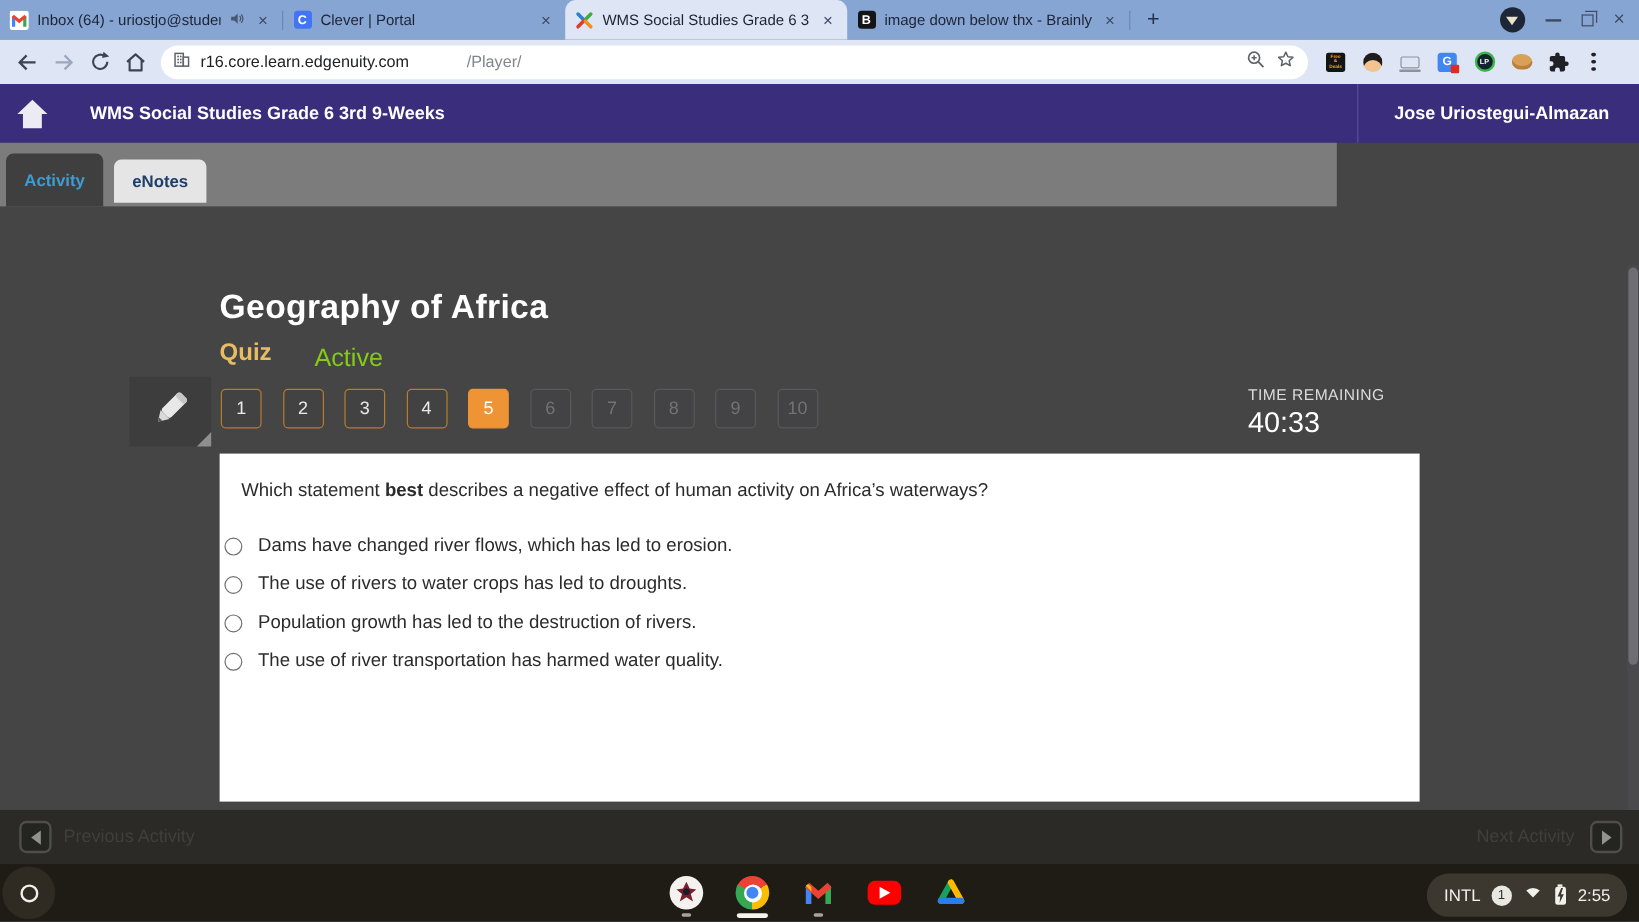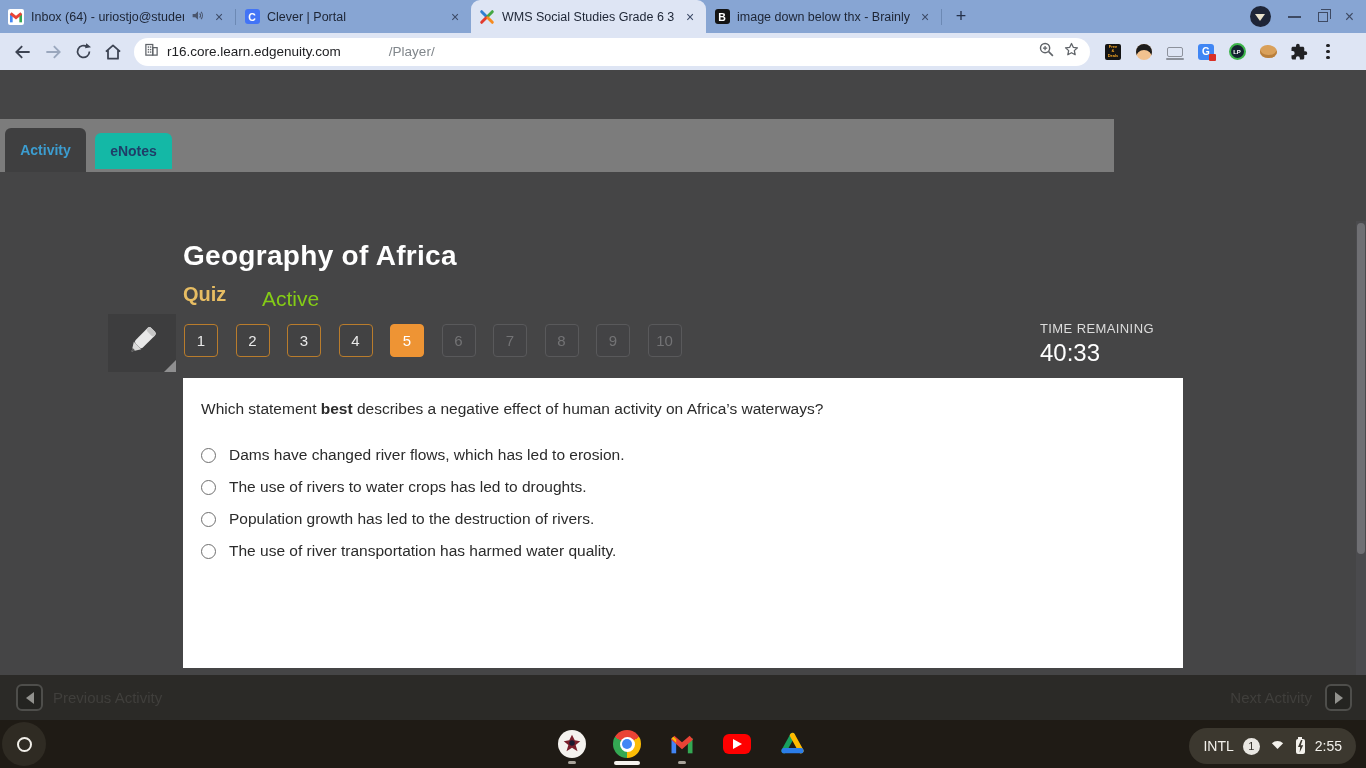--- a/index.html
+++ b/index.html
@@ -46,41 +46,41 @@
   
   .page { position:absolute; top:70px; left:0; width:1366px; height:650px; background:#454546; }
   .site-header { position:absolute; top:0; left:0; width:1366px; height:49px; background:#3a2d7c; display:flex; align-items:center; }
   .home-btn { width:34px; height:38px; margin-left:10px; display:flex; align-items:center; justify-content:center; }
   .site-title { color:#ffffff; font-weight:bold; font-size:15px; margin-left:31px; }
   .user-name { margin-left:auto; color:#ffffff; font-weight:bold; font-size:15px; padding-left:30px; margin-right:25px; border-left:1px solid #5a4e99; line-height:49px; height:49px; display:flex; align-items:center; }
 
   .subtab-bar { position:absolute; top:49px; left:0; width:1114px; height:53px; background:#7c7c7c; }
   .subtab { position:absolute; bottom:0; border-radius:6px 6px 0 0; font-weight:bold; font-size:14px; display:flex; align-items:center; justify-content:center; }
   .subtab.activity { left:5px; width:81px; height:44px; background:#3f3f40; color:#3c9dd0; }
-  .subtab.enotes { left:95px; width:77px; height:36px; bottom:3px; background:#14b8a6; color:#1f3e68; }
+  .subtab.enotes { left:95px; width:77px; height:36px; bottom:3px; background:#e5e5e5; color:#1f3e68; }
 
   .content { position:absolute; top:102px; left:0; width:1366px; height:503px; }
   .quiz-title { position:absolute; left:183px; top:68px; color:#ffffff; font-weight:bold; font-size:28px; letter-spacing:.3px; }
   .quiz-type { position:absolute; left:183px; top:111px; color:#e7bd63; font-weight:bold; font-size:20px; }
   .quiz-status { position:absolute; left:262px; top:115px; color:#84cc16; font-weight:normal; font-size:21px; }
   .toolbox { position:absolute; left:108px; top:142px; width:68px; height:58px; background:#3d3d3e; display:flex; align-items:center; justify-content:center; }
   .toolbox::after { content:""; position:absolute; right:0; bottom:0; width:0; height:0; border-left:12px solid transparent; border-bottom:12px solid #8f8f90; }
   .qnav { position:absolute; left:184px; top:152px; display:flex; gap:17.5px; }
   .qbtn { width:34px; height:33px; border-radius:4px; display:flex; align-items:center; justify-content:center; font-size:15px; }
   .qbtn.done { border:1px solid #b97c2c; color:#e9e9e9; background:#424243; }
   .qbtn.current { border:1px solid #ee9434; background:#ee9434; color:#ffffff; }
   .qbtn.disabled { border:1px solid #59595b; color:#737375; background:#434345; }
   .timer { position:absolute; left:1040px; top:149px; width:158px; text-align:left; }
   .timer-label { color:#dcdcdc; font-size:13px; letter-spacing:.4px; }
   .timer-value { color:#ffffff; font-size:24px; margin-top:3px; }
 
   .card { position:absolute; left:183px; top:206px; width:1000px; height:290px; background:#ffffff; }
   .question { padding:22px 20px 0 18px; font-size:15.5px; color:#2b2b2b; }
   .options { margin-top:21px; }
-  .opt { display:flex; align-items:center; gap:13px; padding:0 18px; height:32px; }
+  .opt { display:flex; align-items:center; gap:13px; padding:0 4px; height:32px; }
   .radio { width:15px; height:15px; border:1px solid #6f6f6f; border-radius:50%; background:#fff; flex:0 0 15px; }
   .optlabel { font-size:15.5px; color:#2b2b2b; }
 
   .scroll-track { position:absolute; right:0; top:49px; width:10px; height:556px; background:#4a4a4d; }
   .scroll-thumb { position:absolute; right:1px; top:2px; width:8px; height:331px; background:#6f6f73; border-radius:4px; }
 
   .player-footer { position:absolute; top:605px; left:0; width:1366px; height:45px; background:#2b2a27; }
   .nav-activity-btn { position:absolute; top:9px; width:27px; height:27px; background:#242421; border:2px solid #4e4e4b; border-radius:6px; display:flex; align-items:center; justify-content:center; }
   .tri-left { width:0; height:0; border-top:6px solid transparent; border-bottom:6px solid transparent; border-right:8px solid #92928e; }
   .tri-right { width:0; height:0; border-top:6px solid transparent; border-bottom:6px solid transparent; border-left:8px solid #92928e; }
@@ -248,20 +248,29 @@
   </div>
   <span class="menu-dots">
       <i></i>
       <i></i>
       <i></i>
     </span>
 </div>
 
 <div class="page">
 
+  <div class="site-header">
+    <span class="home-btn">
+      <svg width="30" height="32" viewBox="0 0 24 24">
+          <path d="M12 2.5 L22 12 H18.3 V21.5 H5.7 V12 H2 Z" fill="#eceaf2"></path>
+        </svg>
+    </span>
+    <span class="site-title">WMS Social Studies Grade 6 3rd 9-Weeks</span>
+    <span class="user-name">Jose Uriostegui-Almazan</span>
+  </div>
 
   <div class="subtab-bar">
     <div class="subtab activity">Activity</div>
     <div class="subtab enotes">eNotes</div>
   </div>
 
   <div class="content">
     <div class="quiz-title">Geography of Africa</div>
     <div class="quiz-type">Quiz</div>
     <div class="quiz-status">Active</div>

